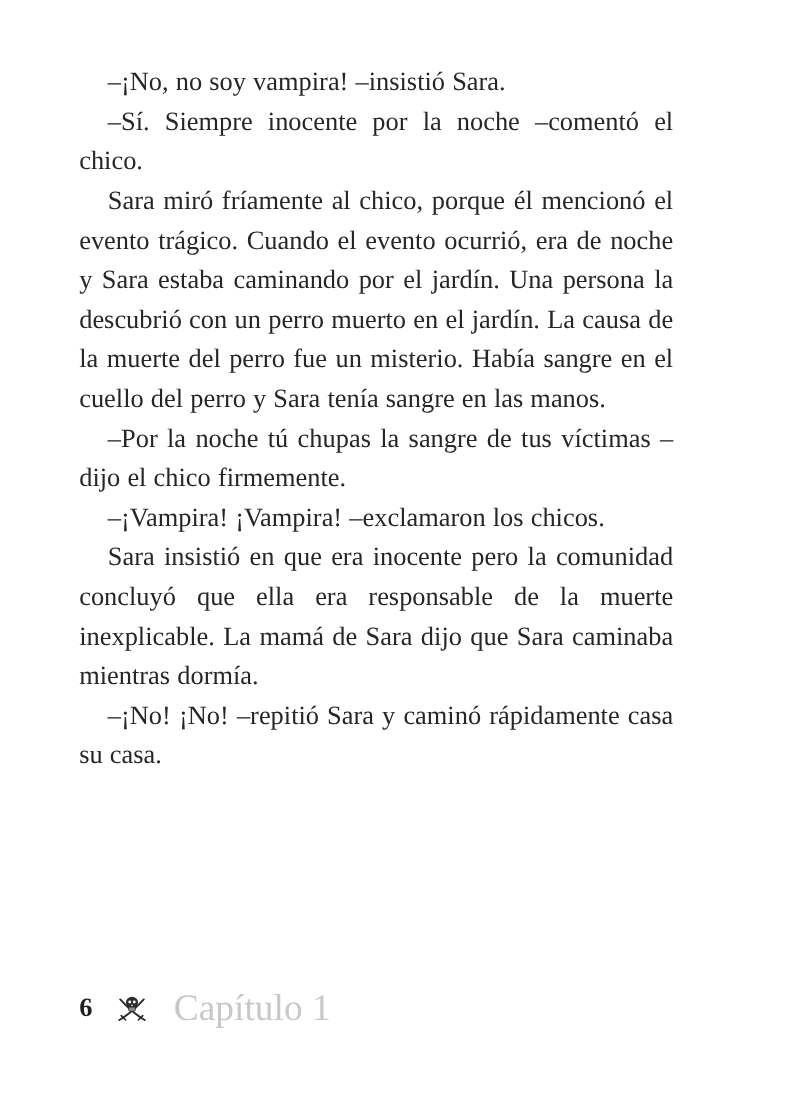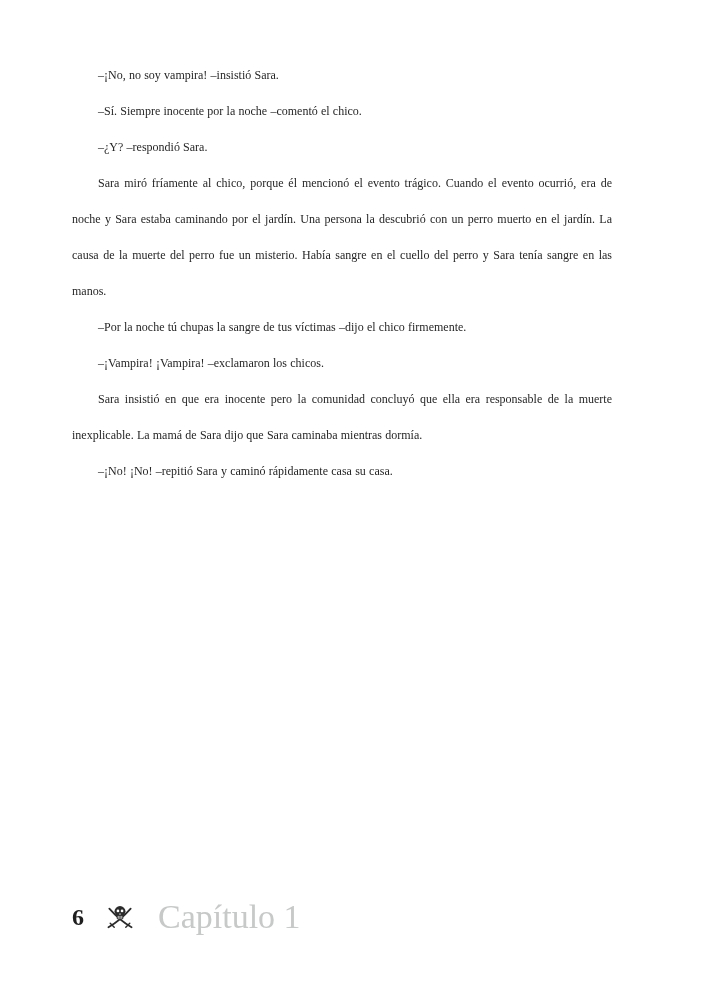--- a/index.html
+++ b/index.html
@@ -16,21 +16,21 @@
     font-family: "Liberation Serif", serif;
   }
   .text-block {
     position: absolute;
     left: 72px;
     top: 57px;
     width: 540px;
   }
   .para {
     margin: 0;
-    font-size: 12px;
+    font-size: 24px;
     line-height: 36px;
     color: #262626;
     text-align: justify;
     text-indent: 26px;
     hyphens: none;
     -webkit-hyphens: none;
     word-spacing: 0.02em;
   }
   .footer {
     position: absolute;
@@ -60,21 +60,20 @@
   }
 </style>
 </head>
 <body>
 
 <div class="page">
 
   <div class="text-block">
       <p class="para">–¡No, no soy vampira! –insistió Sara.</p>
       <p class="para">–Sí. Siempre inocente por la noche –comentó el chico.</p>
-      <p class="para">–¿Y? –respondió Sara.</p>
       <p class="para">Sara miró fríamente al chico, porque él mencionó el evento trágico. Cuando el evento ocurrió, era de noche y Sara estaba caminando por el jardín. Una persona la descubrió con un perro muerto en el jardín. La causa de la muerte del perro fue un misterio. Había sangre en el cuello del perro y Sara tenía sangre en las manos.</p>
       <p class="para">–Por la noche tú chupas la sangre de tus víctimas –dijo el chico firmemente.</p>
       <p class="para">–¡Vampira! ¡Vampira! –exclamaron los chicos.</p>
       <p class="para">Sara insistió en que era inocente pero la comunidad concluyó que ella era responsable de la muerte inexplicable. La mamá de Sara dijo que Sara caminaba mientras dormía.</p>
       <p class="para">–¡No! ¡No! –repitió Sara y caminó rápidamente casa su casa.</p>
     </div>
 
   <div class="footer">
     <span class="page-number">6</span>
     <span class="footer-icon">

